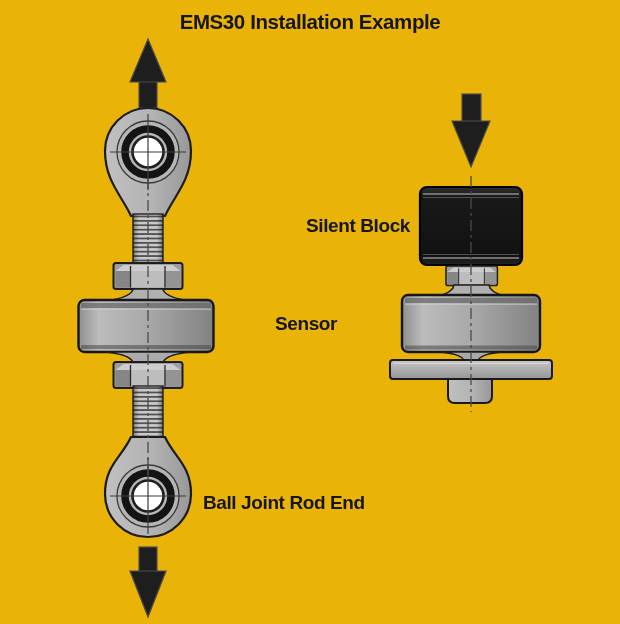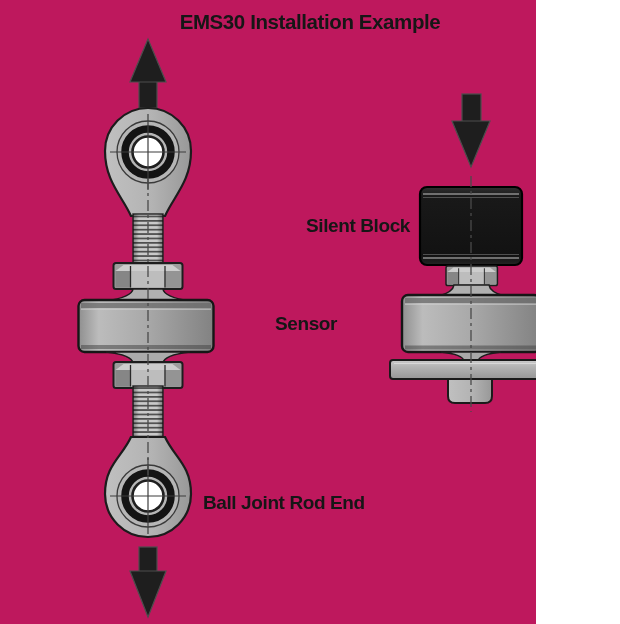--- a/index.html
+++ b/index.html
@@ -1,19 +1,19 @@
 <!DOCTYPE html>
 <html><head>
 <meta charset="utf-8">
 <style>
   html,body{margin:0;padding:0;background:#ffffff;}
   .canvas{
     position:relative;
-    width:536px;height:624px;
-    background:#be185d;
+    width:620px;height:624px;
+    background:#eab308;
     font-family:"Liberation Sans",sans-serif;
     overflow:hidden;
   }
   svg{display:block;}
   text{
     font-family:"Liberation Sans","DejaVu Sans",sans-serif;
     font-weight:700;
     fill:#161616;
     letter-spacing:-0.4px;
   }

